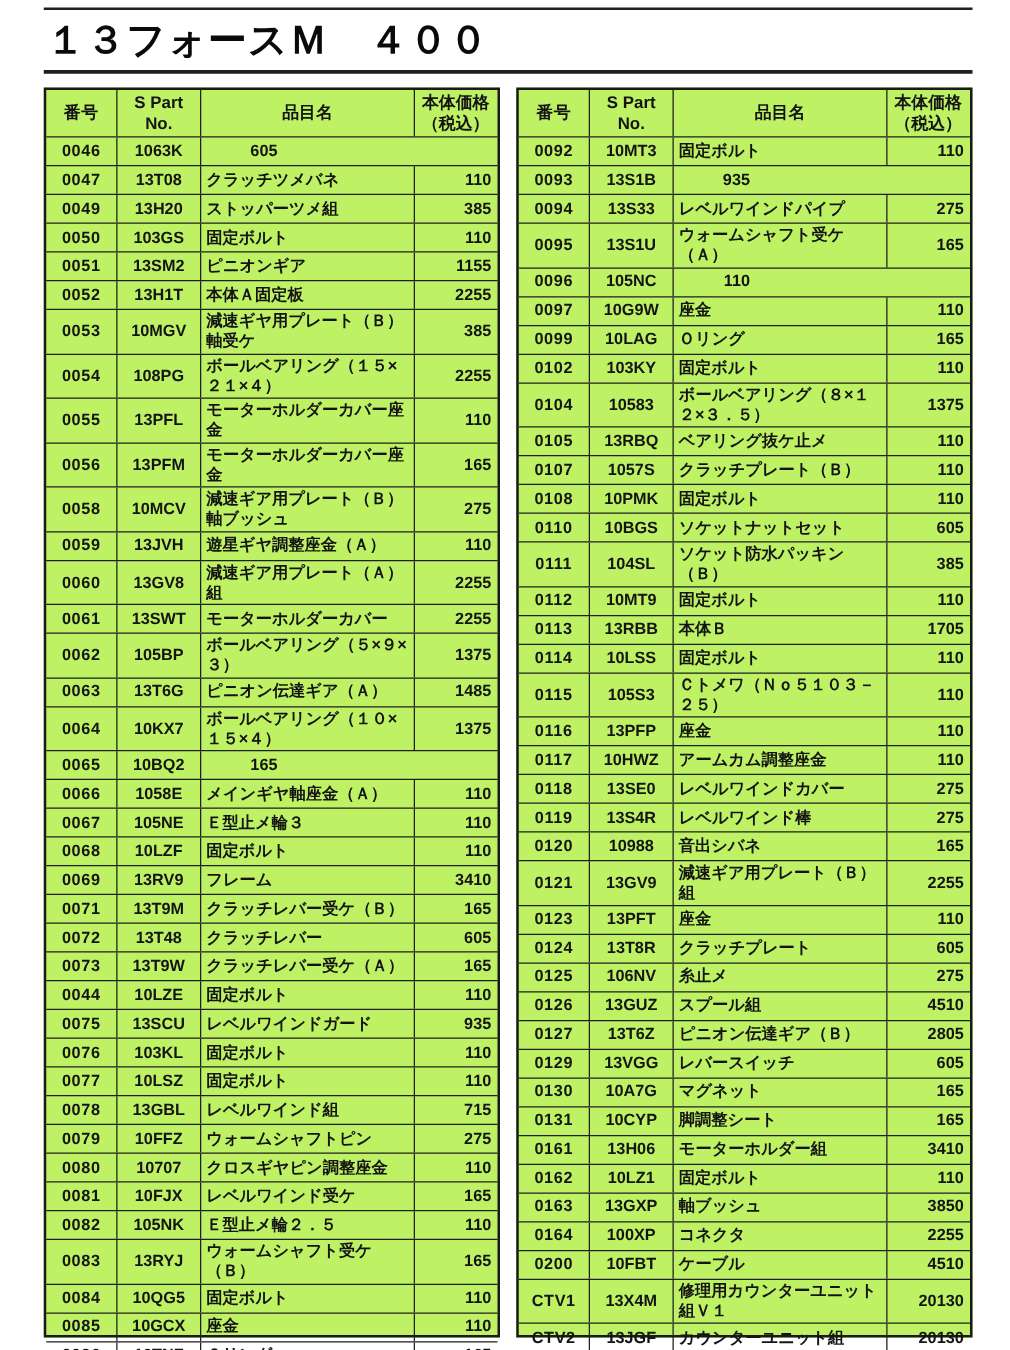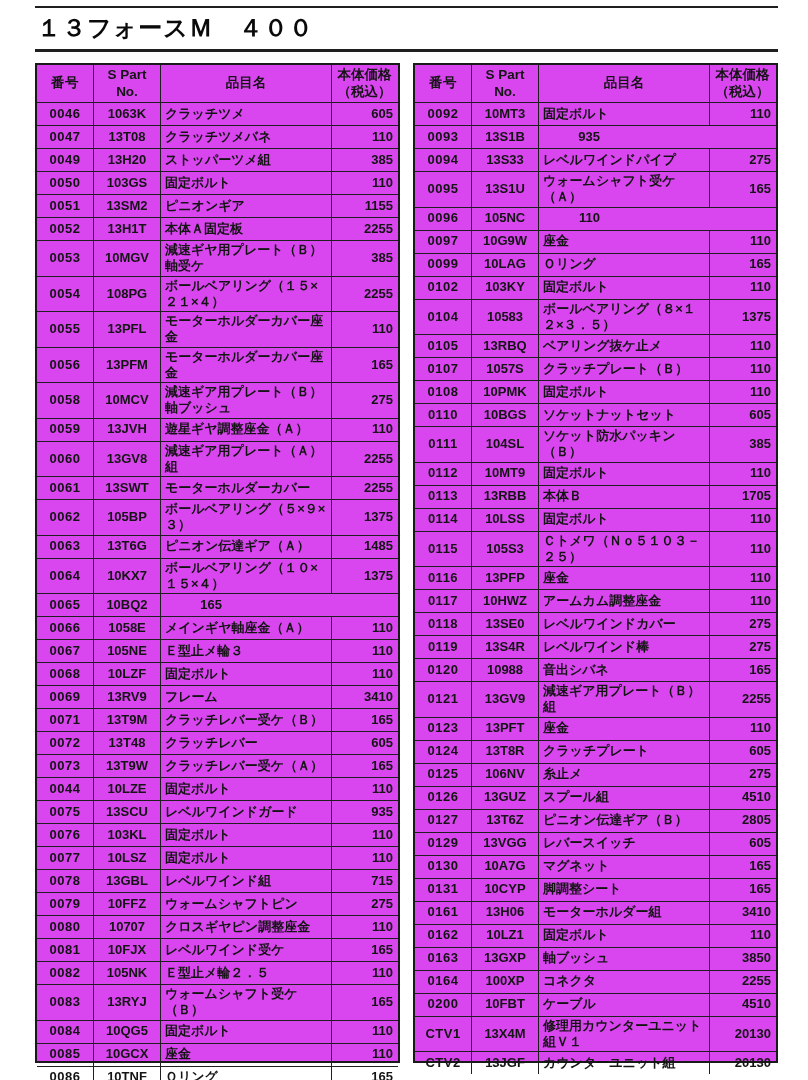--- a/index.html
+++ b/index.html
@@ -6,27 +6,27 @@
   body{
     width:808px;height:1080px;background:#ffffff;color:#141414;
     font-family:"Liberation Sans","DejaVu Sans",sans-serif;
     overflow:hidden;
   }
   .page{padding:6px 30px 0 35px;box-sizing:border-box;width:808px;height:1080px;}
   .rule{background:#1f1f1f;width:100%;}
   .rule-top{height:2px;}
   .rule-bottom{height:3px;}
   h1.title{
-    font-size:24px;font-weight:bold;margin:8px 0 9px 2px;
+    font-size:31px;font-weight:bold;margin:8px 0 9px 2px;
     letter-spacing:1px;color:#0a0a0a;line-height:1;
   }
   .tables{display:flex;gap:13px;margin-top:11px;height:1000px;}
   .tbl{
     flex:1 1 0;display:flex;flex-direction:column;
-    border:2px solid #1a1a1a;box-sizing:border-box;background:#d946ef;
+    border:2px solid #1a1a1a;box-sizing:border-box;background:#bef264;
   }
   .row{
     display:flex;flex:1 1 auto;min-height:22px;
     border-bottom:1.5px solid #1f1f1f;
   }
   .rows{display:flex;flex-direction:column;flex:1 1 auto;}
   .rows .row:last-child{border-bottom:none;}
   .row.head{flex:0 0 auto;min-height:37px;}
   .cell{
     display:flex;align-items:center;box-sizing:border-box;
@@ -56,21 +56,20 @@
       <div class="row head">
         <div class="cell c-no">番号</div>
         <div class="cell c-part">S Part No.</div>
         <div class="cell c-item">品目名</div>
         <div class="cell c-price">本体価格（税込）</div>
       </div>
       <div class="rows">
           <div class="row">
             <div class="cell c-no">0046</div>
             <div class="cell c-part">1063K</div>
-            <div class="cell c-item">クラッチツメ</div>
             <div class="cell c-price">605</div>
           </div>
           <div class="row">
             <div class="cell c-no">0047</div>
             <div class="cell c-part">13T08</div>
             <div class="cell c-item">クラッチツメバネ</div>
             <div class="cell c-price">110</div>
           </div>
           <div class="row">
             <div class="cell c-no">0049</div>

